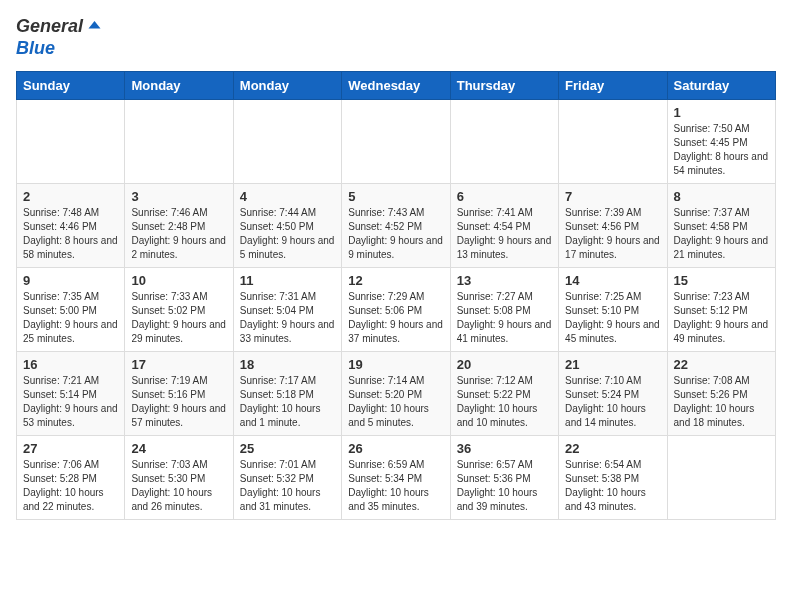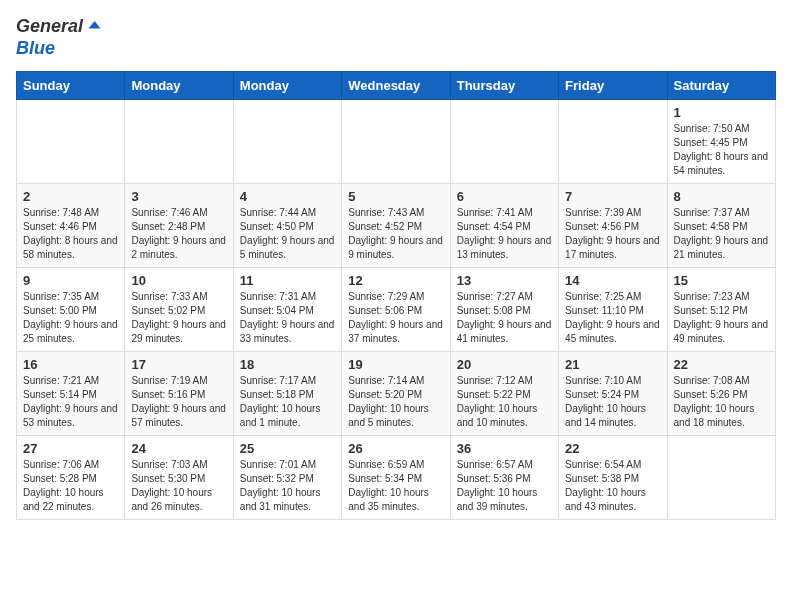--- a/index.html
+++ b/index.html
@@ -198,21 +198,21 @@
         </td>
         <td>
           <span class="day-number">13</span>
           <div class="day-info">Sunrise: 7:27 AM
 Sunset: 5:08 PM
 Daylight: 9 hours and 41 minutes.</div>
         </td>
         <td>
           <span class="day-number">14</span>
           <div class="day-info">Sunrise: 7:25 AM
-Sunset: 11:10 PM
+Sunset: 5:10 PM
 Daylight: 9 hours and 45 minutes.</div>
         </td>
         <td>
           <span class="day-number">15</span>
           <div class="day-info">Sunrise: 7:23 AM
 Sunset: 5:12 PM
 Daylight: 9 hours and 49 minutes.</div>
         </td>
       </tr>
       <tr>

